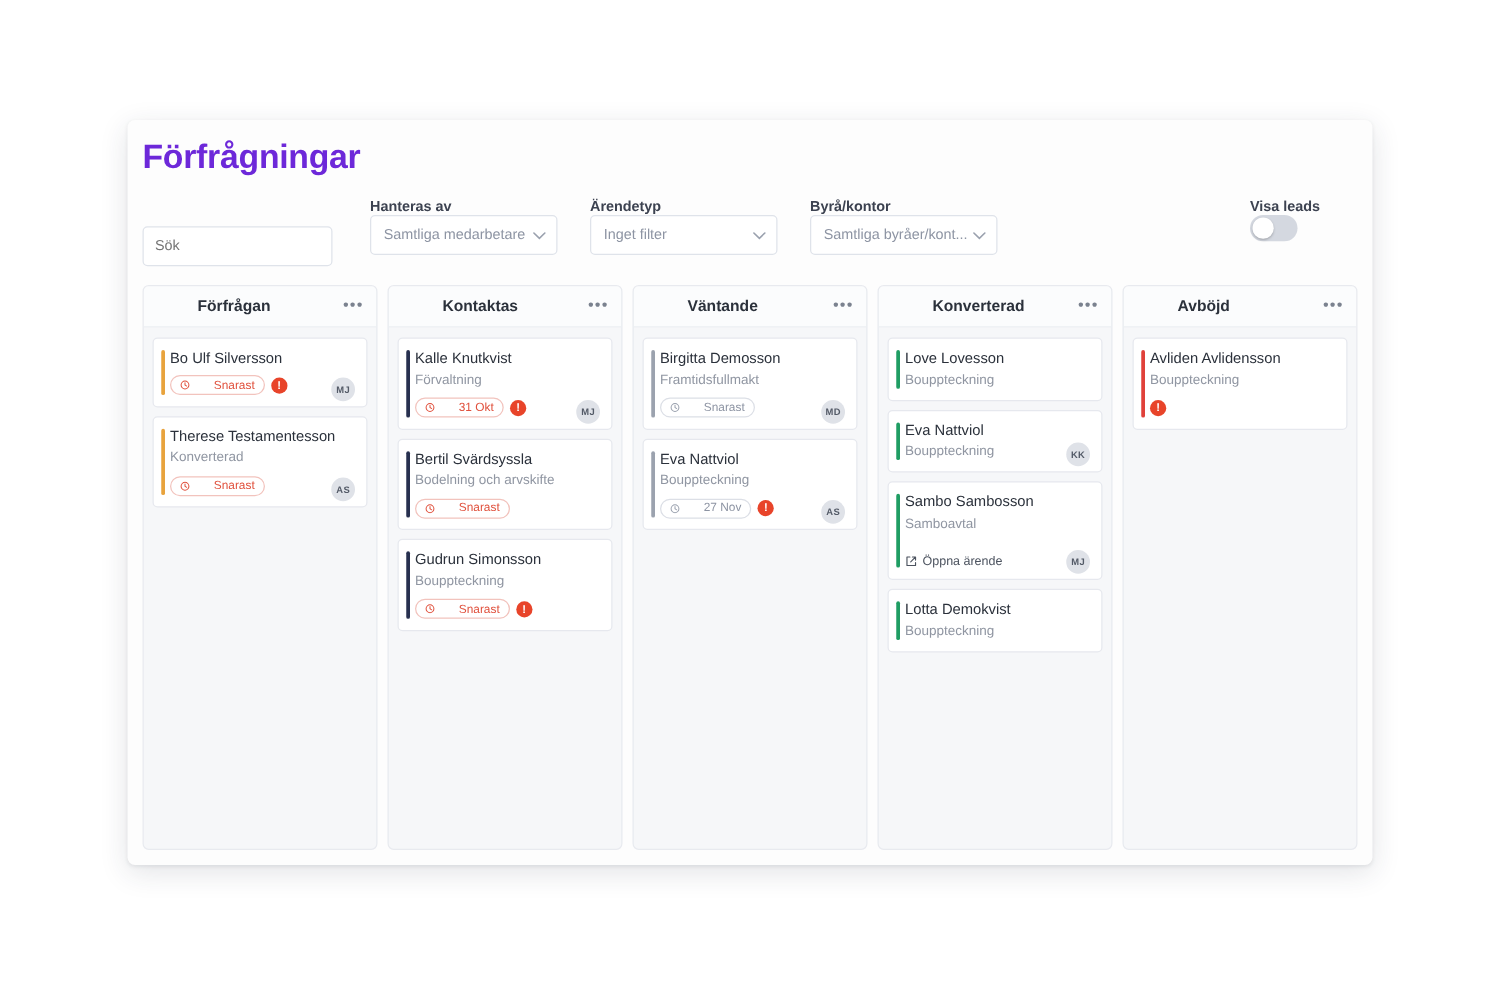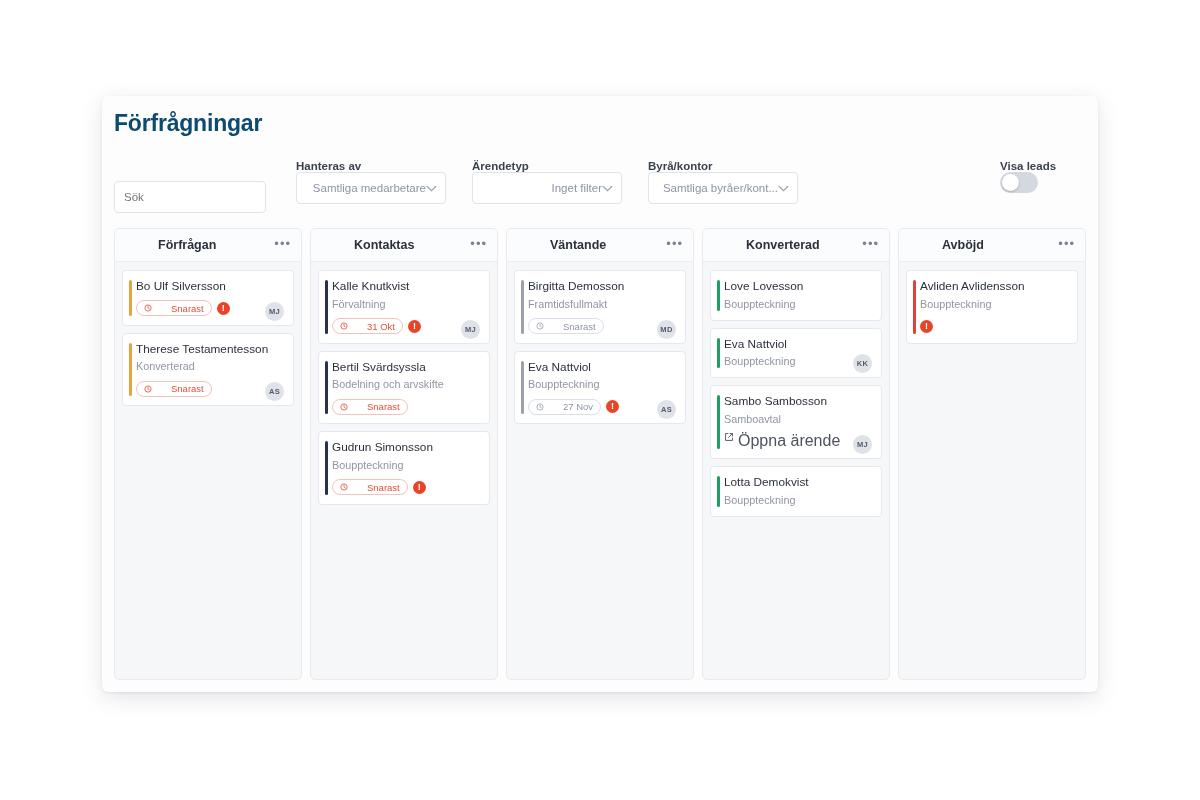--- a/index.html
+++ b/index.html
@@ -13,21 +13,21 @@
     position: absolute;
     left: 102px; top: 96px;
     width: 996px; height: 596px;
     background: #fdfdfd;
     border-radius: 6px;
     box-shadow: 0 6px 22px rgba(40,45,70,0.13), 0 1px 3px rgba(40,45,70,0.08);
     overflow: hidden;
   }
   .page-title {
     position: absolute; left: 12px; top: 14px;
-    font-size: 23px; font-weight: bold; color: #0c4a6e;
+    font-size: 27px; font-weight: bold; color: #6d28d9;
     letter-spacing: -0.2px;
   }
   
   .filters {
     position: absolute; left: 12px; top: 64px;
     width: 972px; height: 52px;
   }
   .fgroup { position: absolute; top: 0; }
   .flabel {
     font-size: 11.5px; color: #3c4250; font-weight: bold;
@@ -41,21 +41,21 @@
   .search-input {
     flex: 1; border: none; outline: none;
     font-size: 11.5px; color: #9aa1ae;
     padding: 0 9px; font-family: "Liberation Sans", sans-serif;
     background: transparent;
   }
   .select {
     width: 150px; height: 32px;
     border: 1px solid #dfe3ea; border-radius: 4px; background: #fff;
     display: flex; align-items: center; padding: 0 8px 0 10px;
-    font-size: 11.5px; color: #8d94a3; text-align: right;
+    font-size: 11.5px; color: #8d94a3;
   }
   .select .val { flex: 1; overflow: hidden; white-space: nowrap; }
   .chev { color: #9aa1ae; flex-shrink: 0; }
   .toggle {
     width: 38px; height: 21px; border-radius: 11px;
     background: #d4d8e0; position: relative; cursor: pointer;
   }
   .toggle .knob {
     position: absolute; left: 2px; top: 2px;
     width: 17px; height: 17px; border-radius: 50%;
@@ -123,21 +123,21 @@
   .badge.gray { border: 1px solid #dcdfe6; color: #8d94a3; background: #fff; }
   .alert-icon {
     width: 13px; height: 13px; border-radius: 50%;
     background: #e8442a; color: #fff;
     font-size: 9px; font-weight: bold;
     display: inline-flex; align-items: center; justify-content: center;
     line-height: 1; flex-shrink: 0;
   }
   .link-row {
     display: flex; gap: 4px;
-    font-size: 16px; color: #4c535f; margin-top: 5px;
+    font-size: 10px; color: #4c535f; margin-top: 17px;
   }
   .avatar {
     position: absolute; right: 9px; bottom: 4px;
     width: 19px; height: 19px; border-radius: 50%;
     background: #dfe2e8; color: #545b68;
     font-size: 7.5px; font-weight: bold;
     display: flex; align-items: center; justify-content: center;
     letter-spacing: 0.3px;
   }
 </style>

